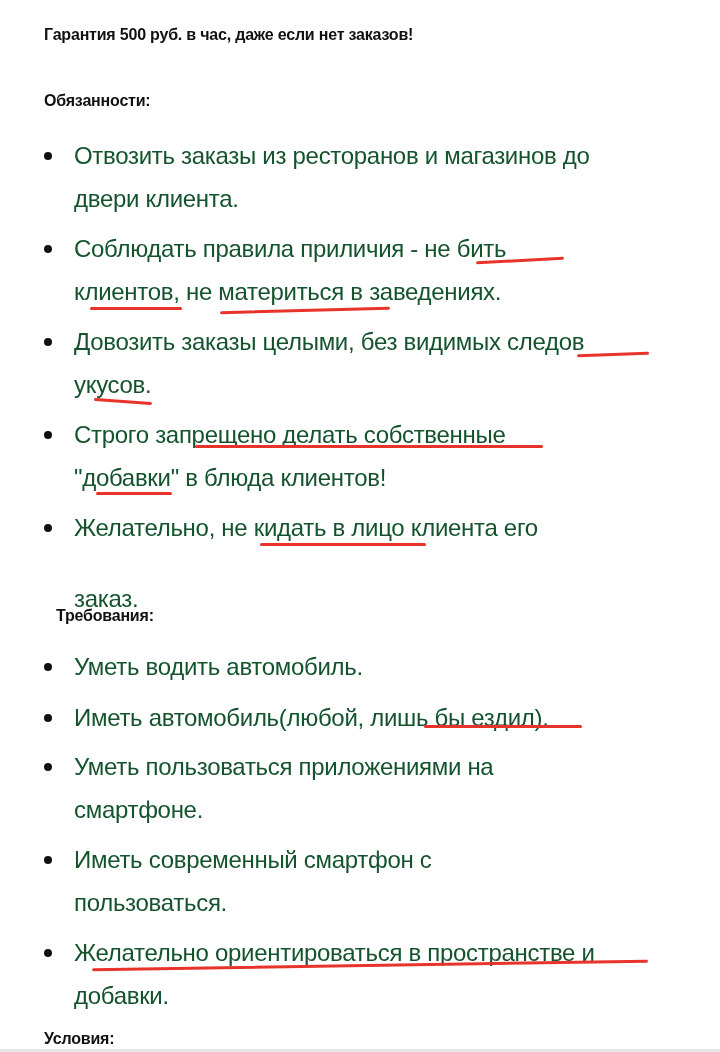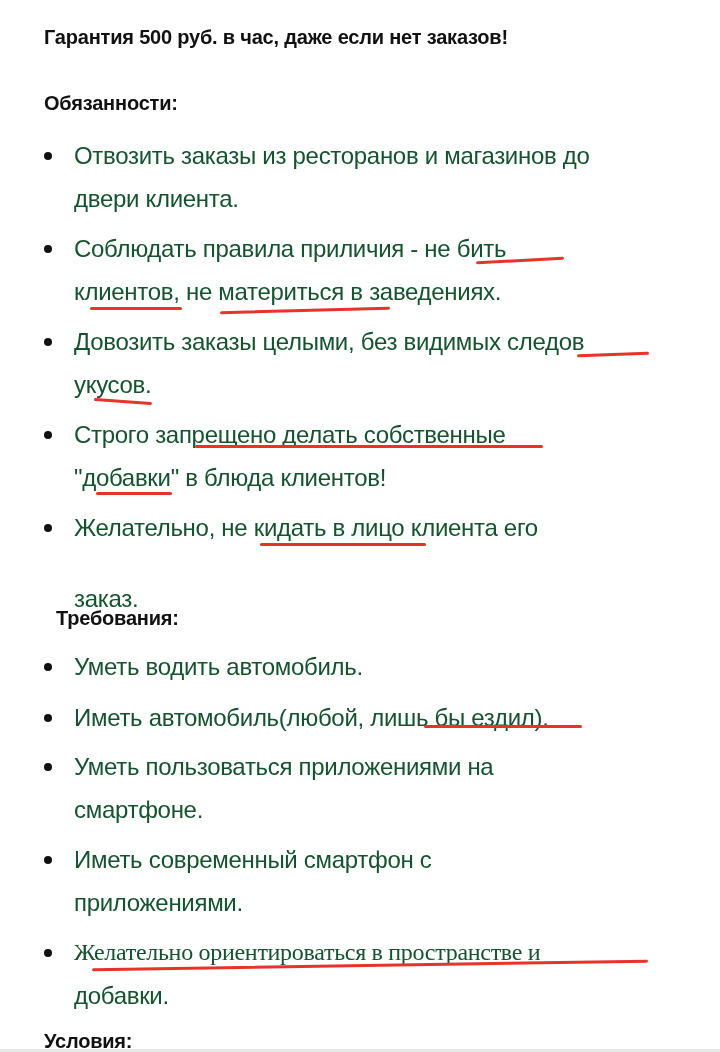--- a/index.html
+++ b/index.html
@@ -2,21 +2,21 @@
 <html><head>
 <meta charset="utf-8">
 <style>
   html, body { margin:0; padding:0; }
   body {
     width:720px; height:1052px; overflow:hidden; background:#ffffff;
     font-family:"Liberation Sans", "DejaVu Sans", sans-serif; color:#111111;
     position:relative;
   }
   .line { position:absolute; left:0; white-space:nowrap; }
-  .bold { font-weight:bold; font-size:20px; letter-spacing:-0.2px; }
+  .bold { font-weight:bold; font-size:16px; letter-spacing:-0.2px; }
   .txt { font-size:24px; letter-spacing:-0.3px; color:#14532d; }
   .bullet { position:absolute; left:44px; width:8px; height:8px; border-radius:50%; background:#111; }
   .ul { position:absolute; height:3px; background:#e8332b; border-radius:2px; }
   .bottom-bar { position:absolute; left:0; top:1049px; width:720px; height:3px; background:#e6e6e6; }
 </style>
 </head>
 <body>
 
 <div class="line bold" style="top:26px; left:44px;">Гарантия 500 руб. в час, даже если нет заказов!</div>
 
@@ -75,25 +75,25 @@
 
 <div>
   <span class="bullet" style="top:763px;"></span>
   <div class="line txt" style="top:753px; left:74px;">Уметь пользоваться приложениями на</div>
   <div class="line txt" style="top:796px; left:74px;">смартфоне.</div>
 </div>
 
 <div>
   <span class="bullet" style="top:856px;"></span>
   <div class="line txt" style="top:846px; left:74px;">Иметь современный смартфон с</div>
-  <div class="line txt" style="top:889px; left:74px;">приложениями.</div>
+  <div class="line txt" style="top:889px; left:74px;">пользоваться.</div>
 </div>
 
 <div>
   <span class="bullet" style="top:949px;"></span>
-  <div class="line txt" style="top:939px; left:74px;font-family:Liberation Serif, serif;">Желательно ориентироваться в пространстве и</div>
+  <div class="line txt" style="top:939px; left:74px;">Желательно ориентироваться в пространстве и</div>
   <div class="line txt" style="top:982px; left:74px;">добавки.</div>
   <span class="ul" style="left:92px; top:964px; width:556px; transform:rotate(-0.9deg);"></span>
 </div>
 
 <div class="line bold" style="top:1030px; left:44px;">Условия:</div>
 
 <div class="bottom-bar"></div>
 
 </body></html>

